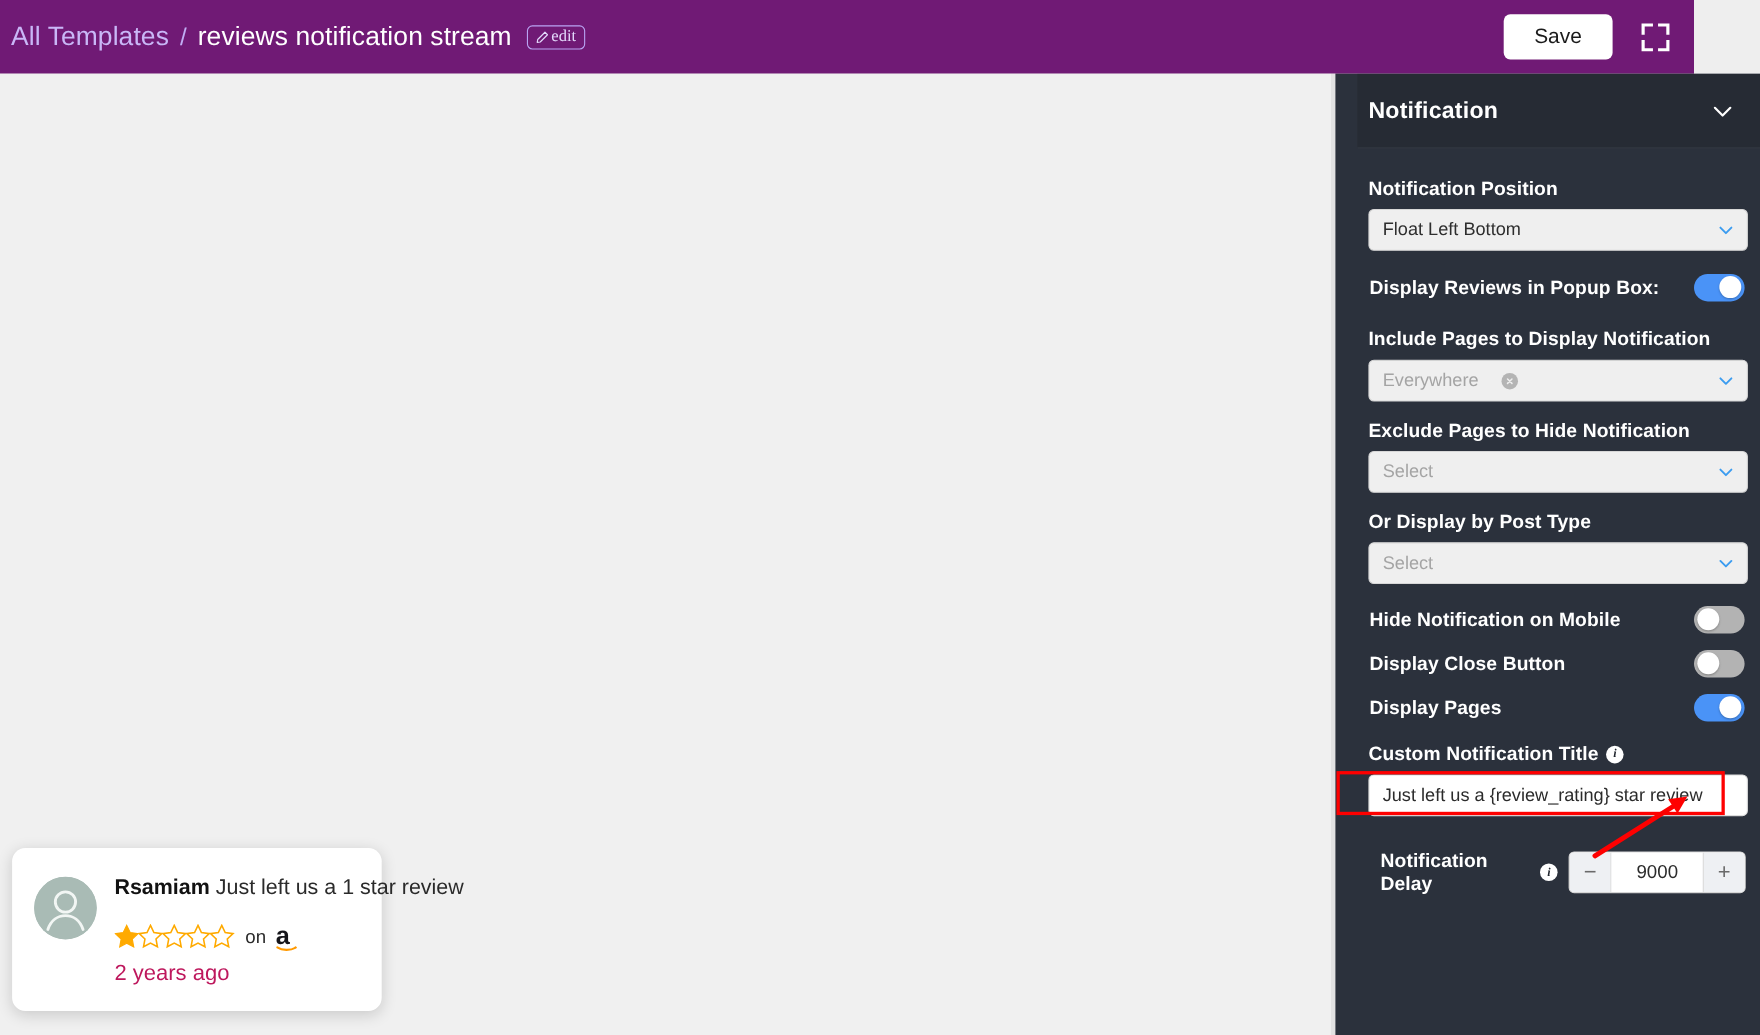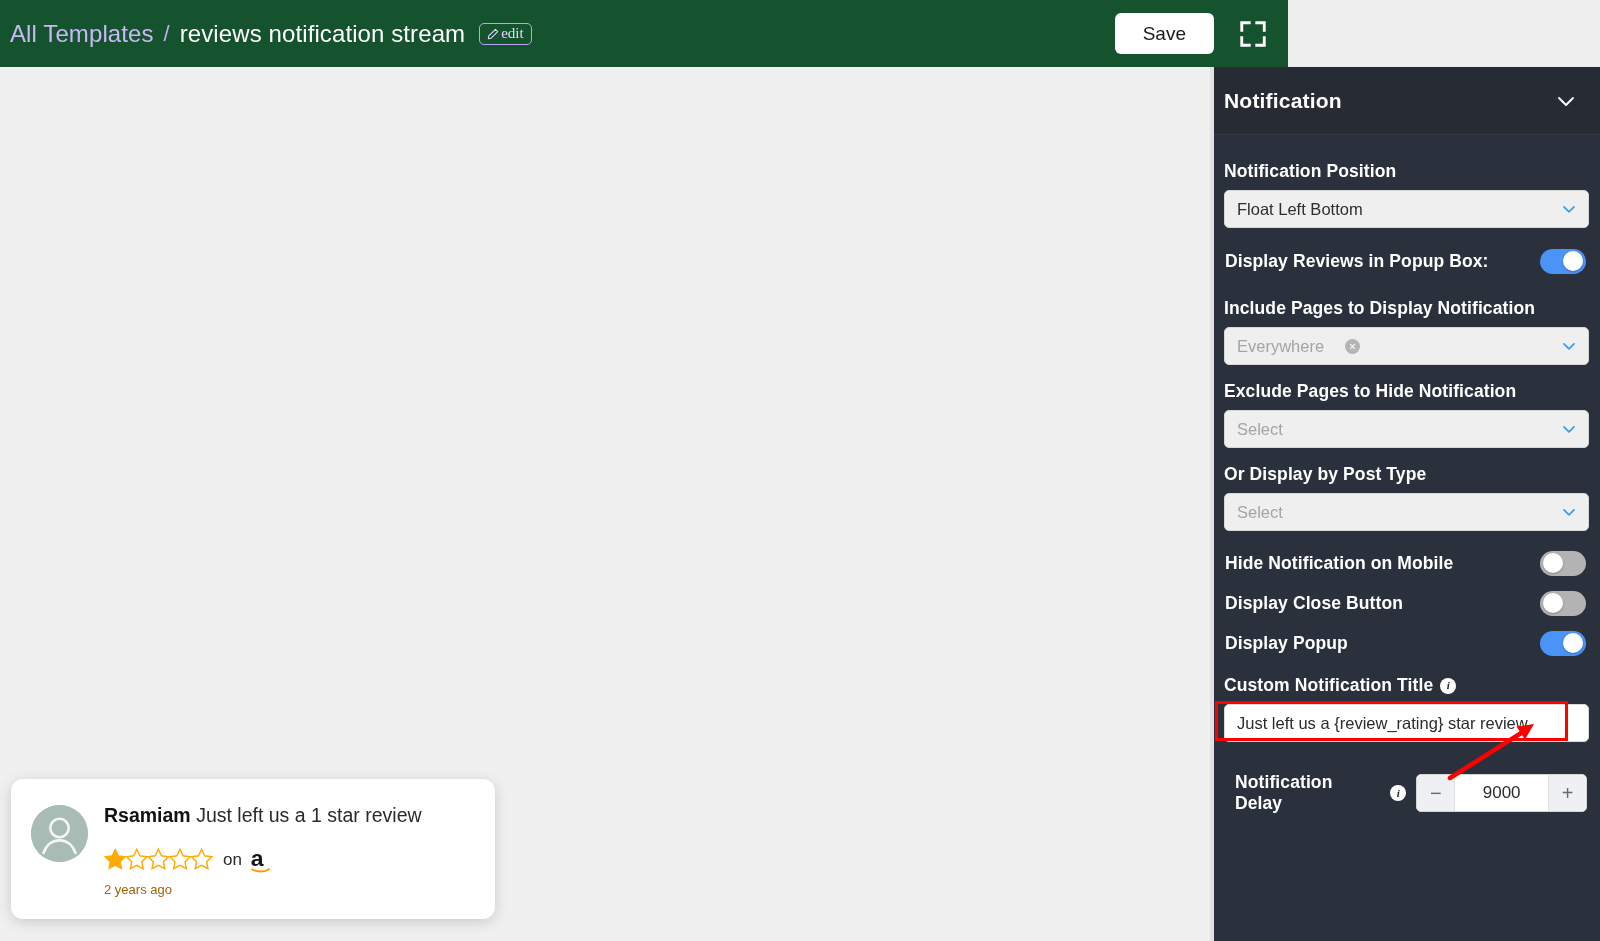--- a/index.html
+++ b/index.html
@@ -16,22 +16,22 @@
     position: relative;
     width: 1600px;
     height: 941px;
     background: #eeeeee;
   }
 
   
   .topbar {
     position: absolute;
     left: 0; top: 0;
-    width: 1288px; height: 67px;
-    background: #14532d;
+    width: 1540px; height: 67px;
+    background: #701a75;
     display: flex;
     align-items: center;
     justify-content: space-between;
     padding: 0 20px 0 4px;
   }
 
   .breadcrumb {
     display: flex;
     align-items: center;
     gap: 10px;
@@ -106,21 +106,21 @@
     left: 1210px; top: 67px;
     width: 4px; height: 874px;
     background: #e2e2e2;
   }
 
   
   .notif-card {
     position: absolute;
     left: 11px;
     bottom: 22px;
-    width: 484px;
+    width: 336px;
     background: #ffffff;
     border-radius: 12px;
     box-shadow: 0 3px 14px rgba(0,0,0,0.16);
     padding: 22px 30px 22px 20px;
     display: flex;
     align-items: flex-start;
     gap: 16px;
   }
   .avatar {
     width: 57px; height: 57px;
@@ -149,31 +149,32 @@
     gap: 7px;
     margin-top: 18px;
   }
   .stars { display: inline-flex; gap: 0px; line-height: 1; }
   .stars svg { display: block; }
   .on-word { font-size: 17px; color: #2a2a2a; }
   .amazon-logo { display: block; }
 
   .notif-date {
     margin-top: 7px;
-    font-size: 13px;
-    color: #a16207;
+    font-size: 20px;
+    color: #be185d;
   }
 
   
   .sidebar {
     position: absolute;
     left: 1214px; top: 67px;
     width: 386px; height: 874px;
     background: #2b313c;
     overflow: hidden;
+    padding-left: 20px;
   }
 
   .panel-head {
     height: 68px;
     background: #262b34;
     border-bottom: 1px solid #343a45;
     display: flex;
     align-items: center;
     justify-content: space-between;
     padding: 0 22px 0 10px;
@@ -509,21 +510,21 @@
               <span class="knob"></span>
             </span>
         </div>
         <div class="toggle-row tight">
           <span class="toggle-label">Display Close Button</span>
           <span class="switch">
               <span class="knob"></span>
             </span>
         </div>
         <div class="toggle-row tight">
-          <span class="toggle-label">Display Popup</span>
+          <span class="toggle-label">Display Pages</span>
           <span class="switch on">
               <span class="knob"></span>
             </span>
         </div>
       </div>
 
       
       <div class="field-label" style="margin-top:12px;">
         <span>Custom Notification Title</span>
         <span class="info-icon">i</span>

